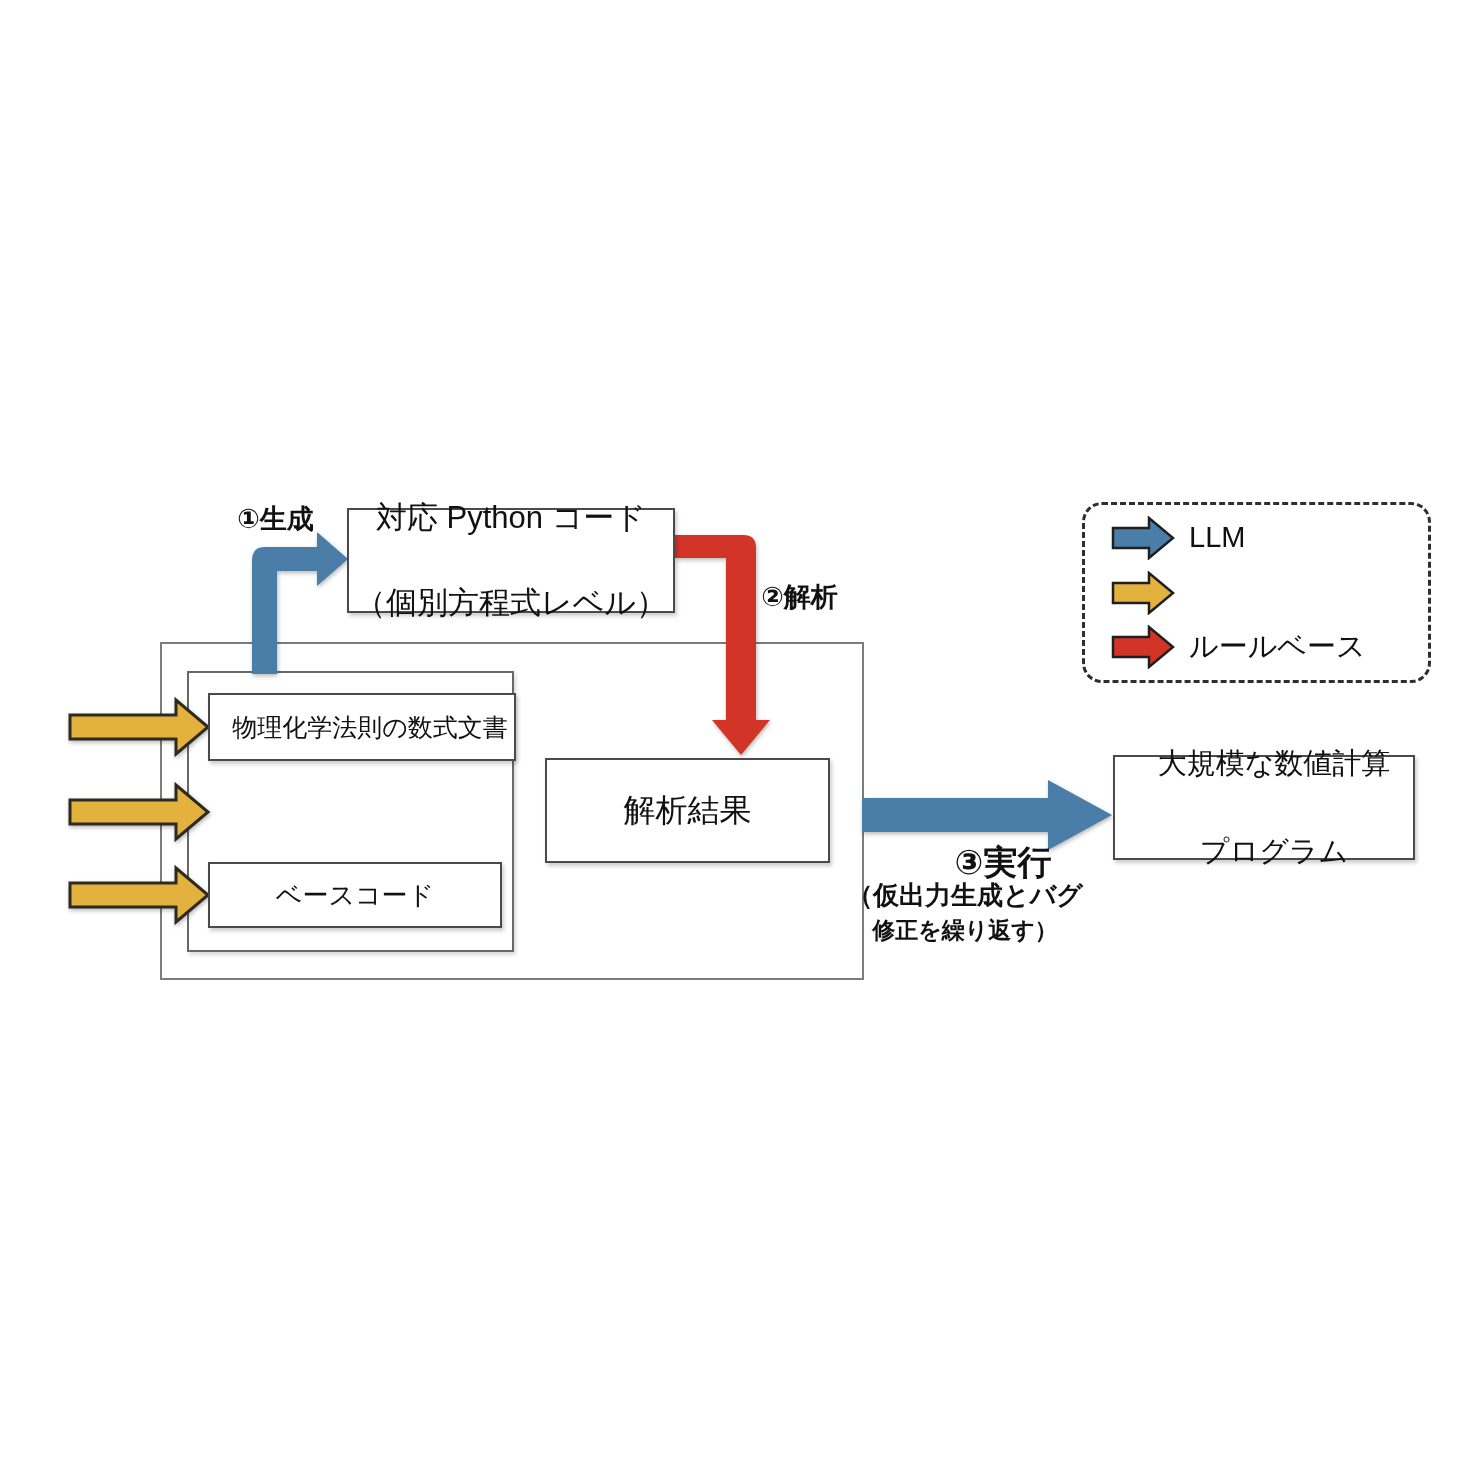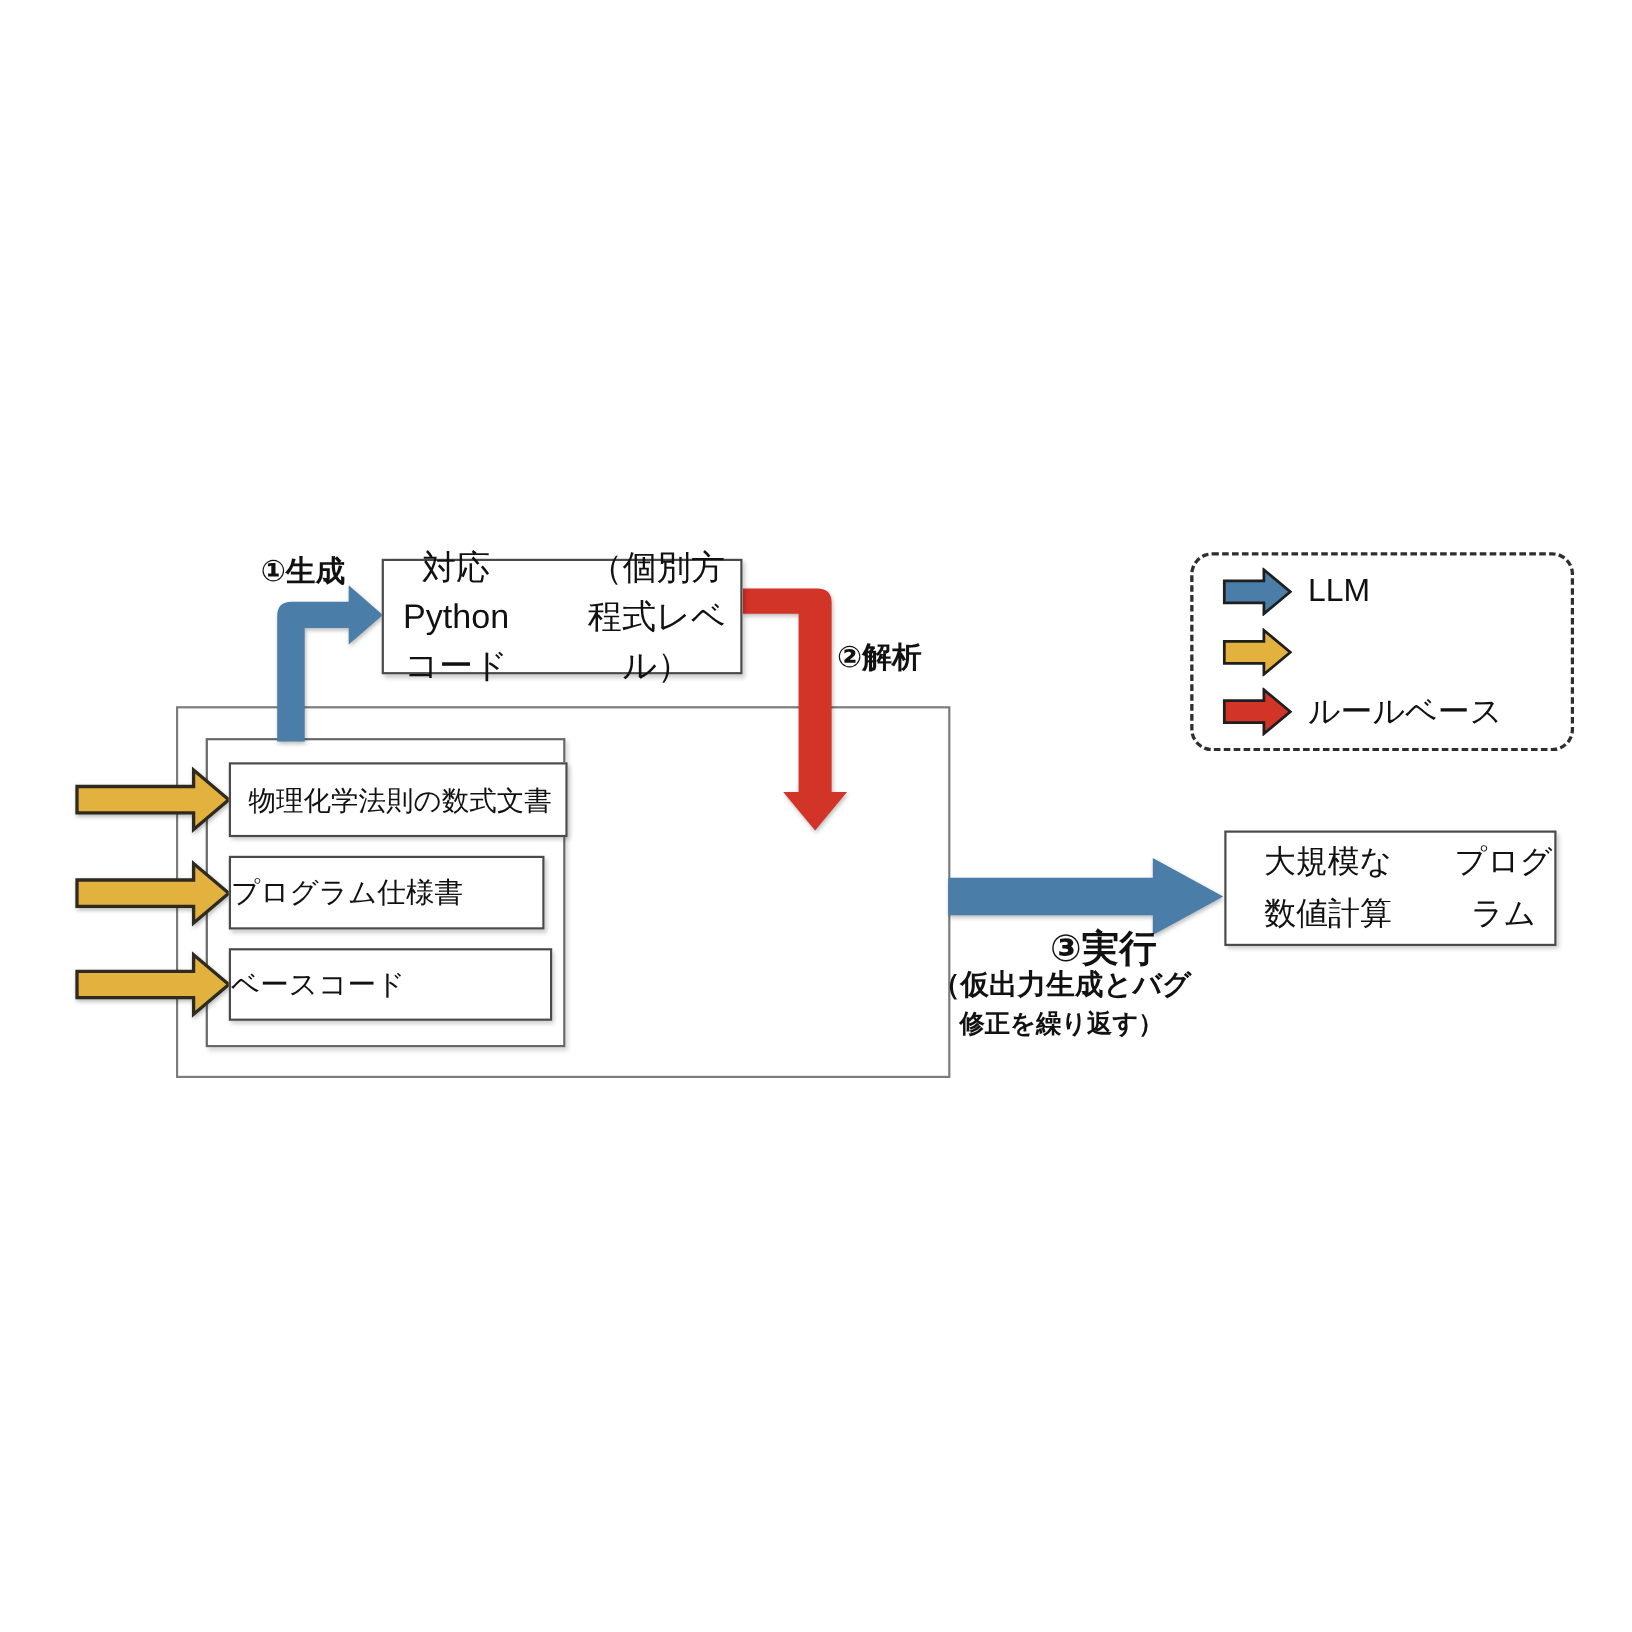--- a/index.html
+++ b/index.html
@@ -9,21 +9,21 @@
 
   .container{position:absolute;background:#ffffff;z-index:1;}
   .outer{left:160px;top:642px;width:700px;height:334px;border:2px solid #7c7c7c;}
   .inner{left:187px;top:671px;width:323px;height:277px;border:2px solid #686868;
          box-shadow:2px 3px 4px rgba(0,0,0,0.15);}
 
   svg.arrows{position:absolute;left:0;top:0;z-index:2;}
   .flow-arrow{filter:drop-shadow(1px 2px 2px rgba(0,0,0,0.28));}
 
   .box{position:absolute;background:#ffffff;border:2px solid #4a4a4a;z-index:3;
-       display:flex;align-items:center;justify-content:flex-start;
+       display:flex;flex-direction:column;align-items:center;justify-content:center;
        text-align:center;box-shadow:2px 3px 4px rgba(0,0,0,0.2);gap:41px;}
   .python-box{left:347px;top:508px;width:324px;height:101px;font-size:31px;line-height:1.42;}
   .input-box1{left:208px;top:693px;width:288px;height:64px;font-size:25px;padding-left:16px;}
   .input-box2{left:208px;top:778px;width:283px;height:63px;font-size:26px;}
   .input-box3{left:208px;top:862px;width:290px;height:62px;font-size:26px;}
   .result-box{left:545px;top:758px;width:281px;height:101px;font-size:32px;}
   .program-box{left:1113px;top:755px;width:278px;height:101px;font-size:29px;line-height:1.62;padding-left:20px;}
 
   .label{position:absolute;z-index:4;font-weight:bold;font-size:27px;white-space:nowrap;}
   .step1{left:237px;top:501px;}
@@ -61,27 +61,27 @@
   </svg>
 
   <div class="box python-box">
     <span>対応 Python コード</span>
     <span>（個別方程式レベル）</span>
   </div>
 
   <div class="box input-box1">
     <span>物理化学法則の数式文書</span>
   </div>
-  <div class="box input-box2">
-    <span>プログラム仕様書</span>
-  </div>
   <div class="box input-box3">
     <span>ベースコード</span>
   </div>
 
+  <div class="box result-box">
+    <span>解析結果</span>
+  </div>
 
   <div class="box program-box">
     <span>大規模な数値計算</span>
     <span>プログラム</span>
   </div>
 
   <div class="label step1">①生成</div>
   <div class="label step2">②解析</div>
   <div class="label step3">③実行</div>
   <div class="label note1">（仮出力生成とバグ</div>

